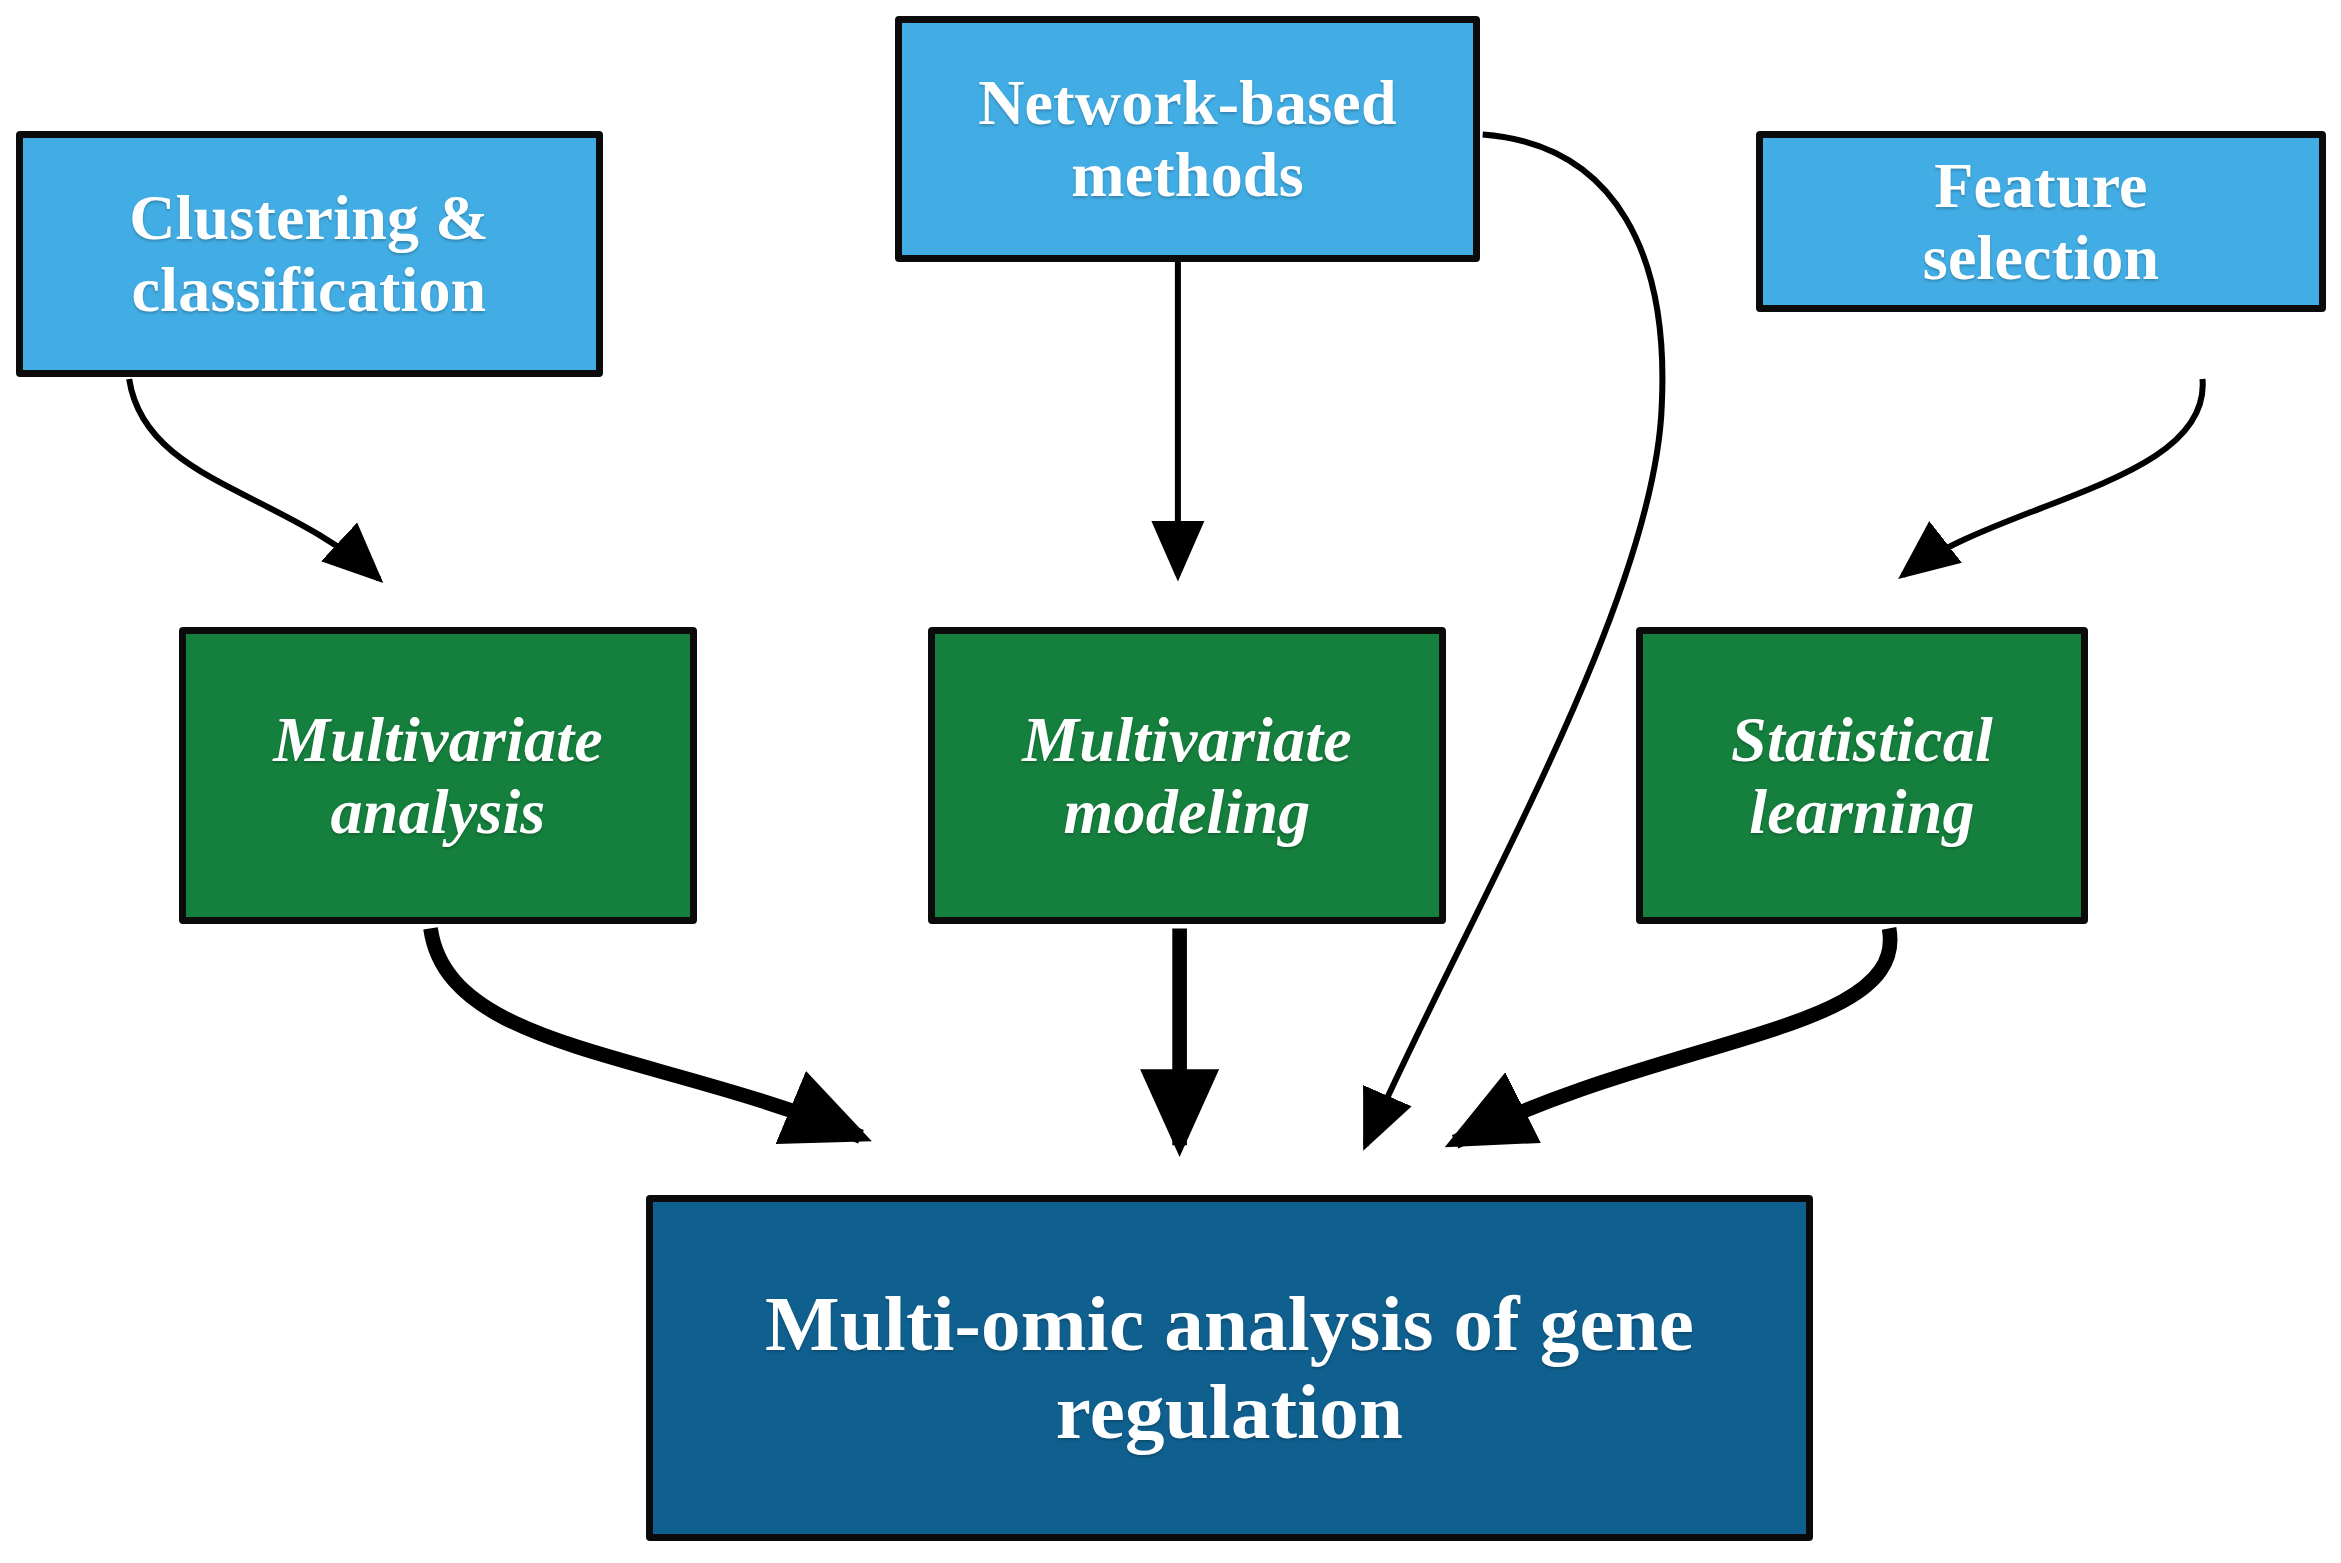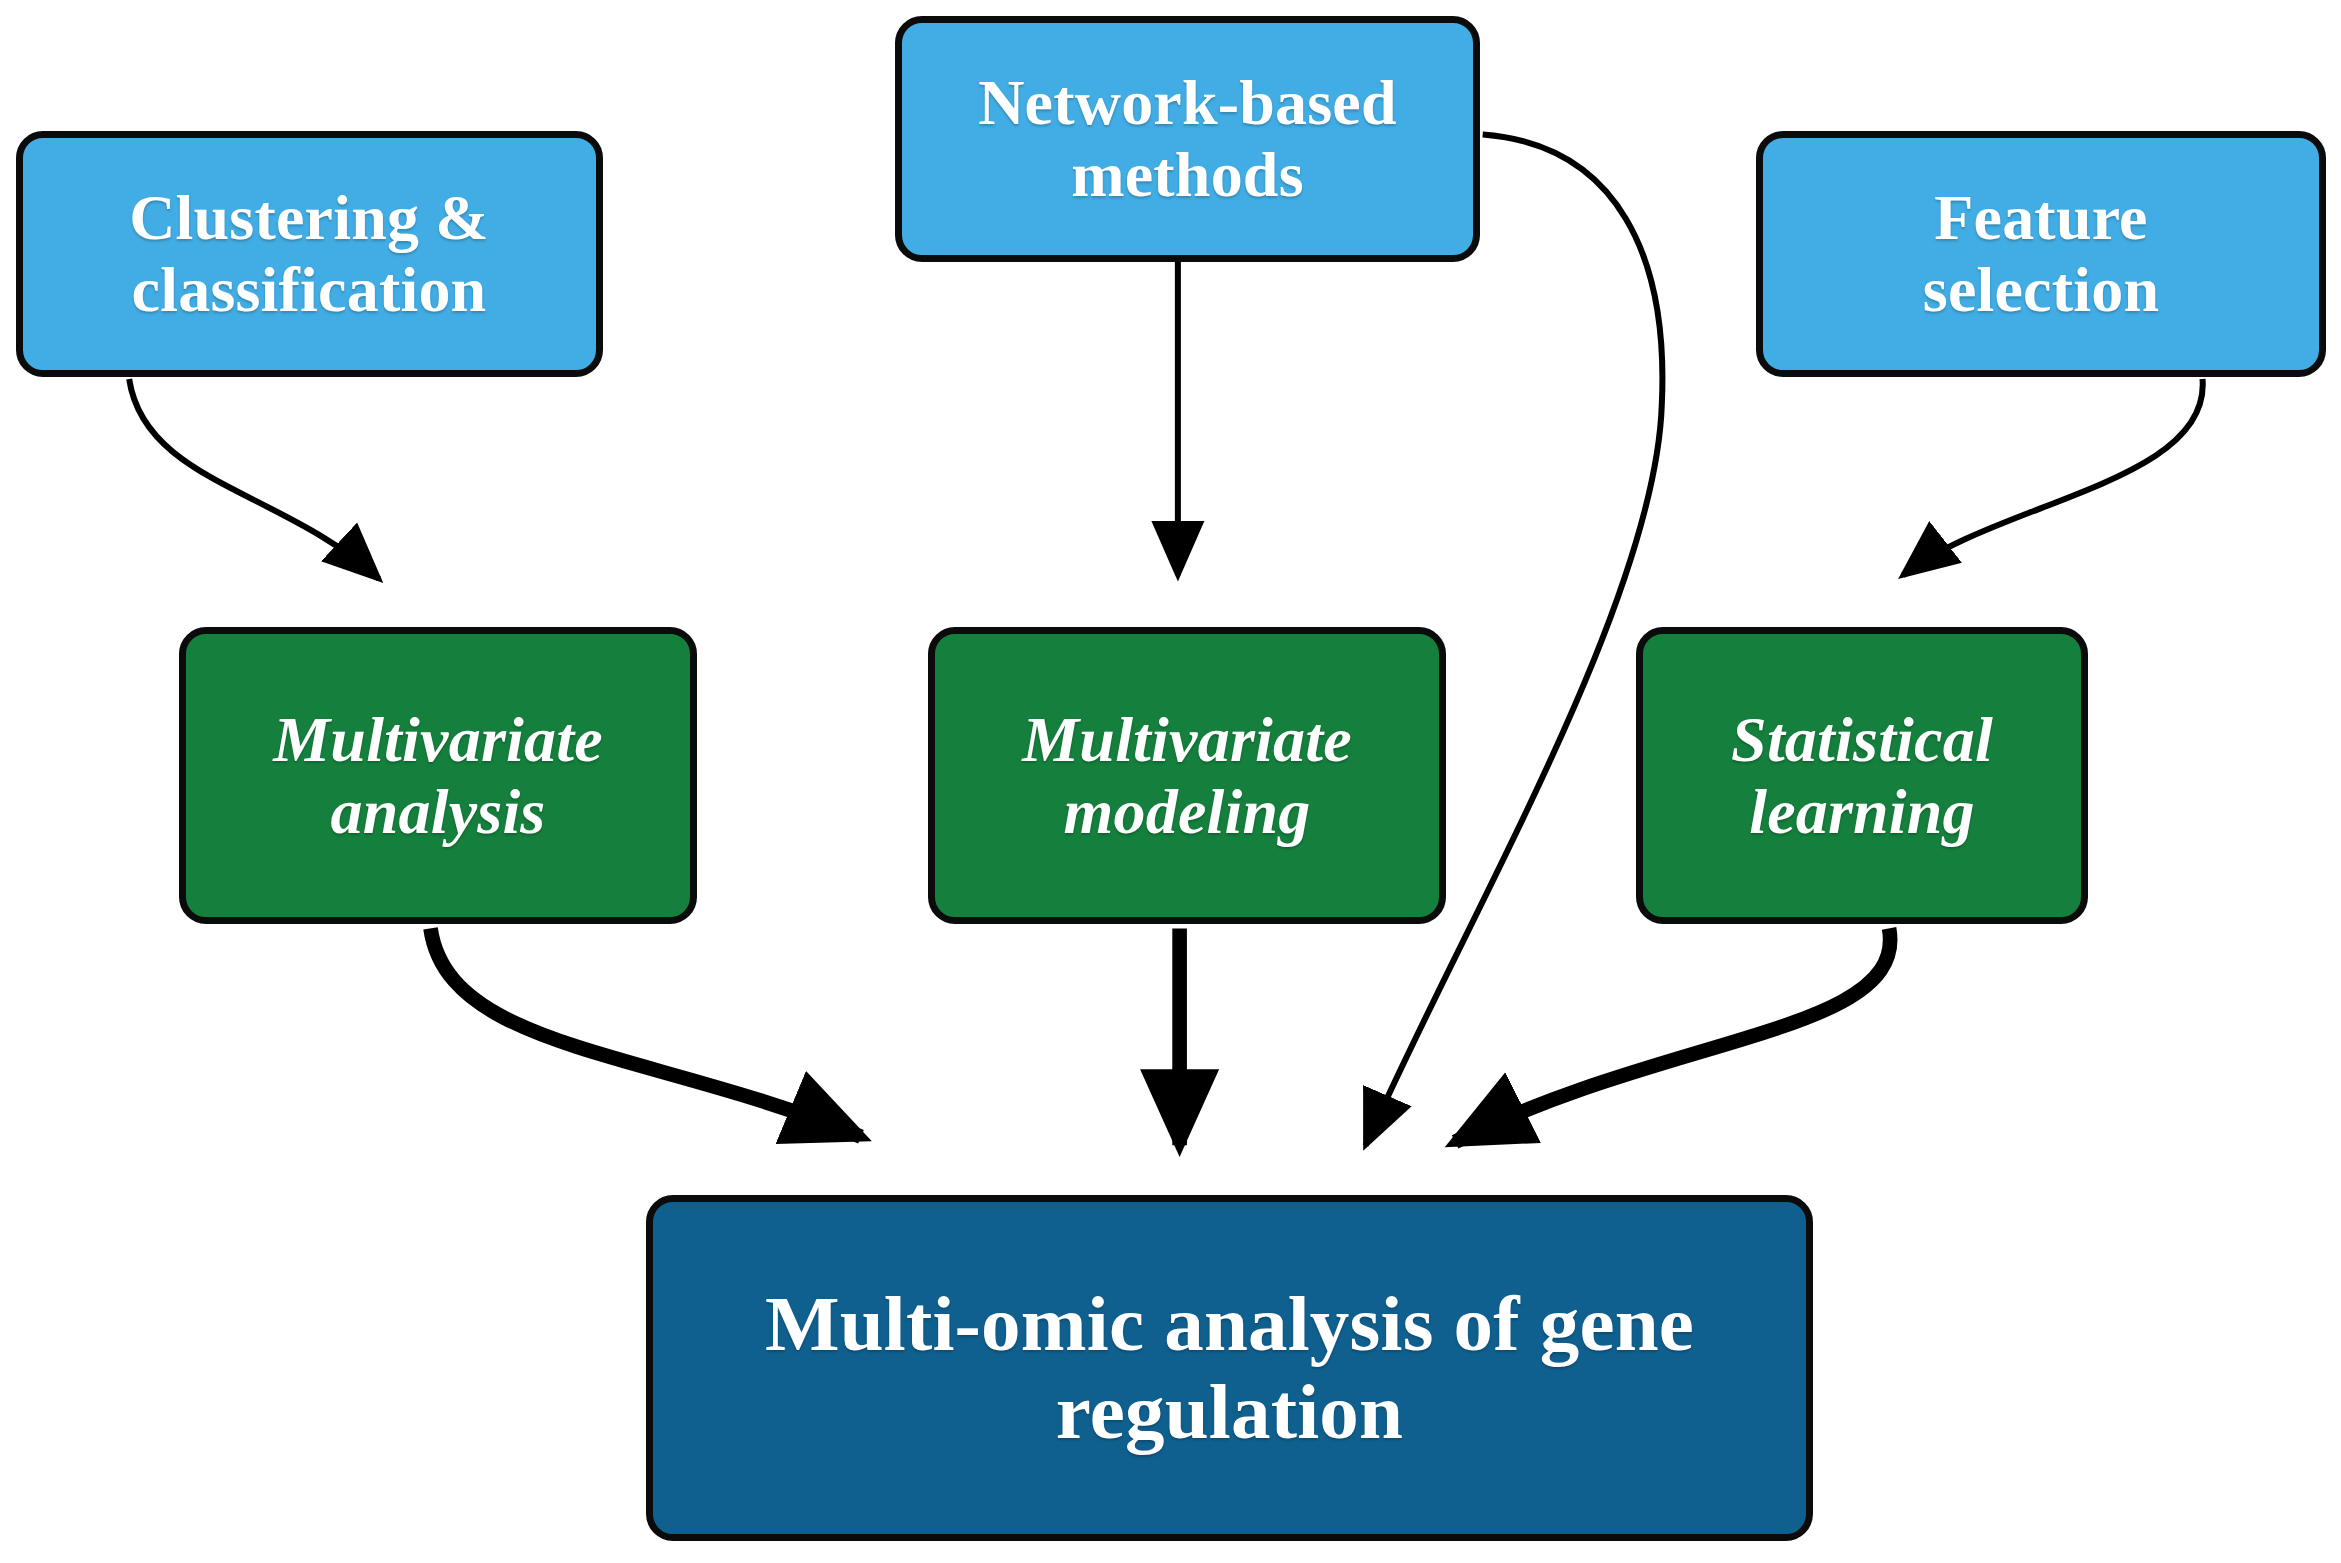--- a/index.html
+++ b/index.html
@@ -24,21 +24,21 @@
     left: 0;
     top: 0;
     width: 2342px;
     height: 1564px;
     pointer-events: none;
   }
   .node {
     position: absolute;
     box-sizing: border-box;
     border: 7.7px solid #0b0b0b;
-    border-radius: 27px;
+    border-radius: 4px;
     display: flex;
     align-items: center;
     justify-content: center;
     text-align: center;
     color: #ffffff;
     font-weight: bold;
     line-height: 1.12;
     letter-spacing: 0.2px;
     text-shadow: 0 1.7px 2.6px rgba(0,0,0,0.22);
     z-index: 3;
@@ -48,21 +48,21 @@
     white-space: pre-line;
     display: block;
   }
   .tier-1 { background: #42ade4; font-size: 64px; }
   .tier-2 { background: #15803d; font-size: 64px; font-style: italic; }
   .tier-3 { background: #10608f; font-size: 79px; }
 
   
   #node-clustering      { left: 15.5px;   top: 131px;  width: 587px;  height: 246px; }
   #node-network         { left: 895px; top: 15.5px;   width: 585px;  height: 246px; }
-  #node-feature         { left: 1756px; top: 131px;  width: 570px;  height: 246px; }
+  #node-feature         { left: 1756px; top: 131px;  width: 570px;  height: 181px; }
   #node-multivariate    { left: 179px;  top: 627px;  width: 518px;  height: 297px; }
   #node-probabilistic   { left: 928px; top: 627px;  width: 518px;  height: 297px; }
   #node-statistical     { left: 1636px; top: 627px;  width: 452px;  height: 297px; }
   #node-target          { left: 598px;  top: 1195px; width: 1167px; height: 346px; margin-left: 48px; }
 </style>
 </head>
 <body>
 
 <div id="canvas">
 

